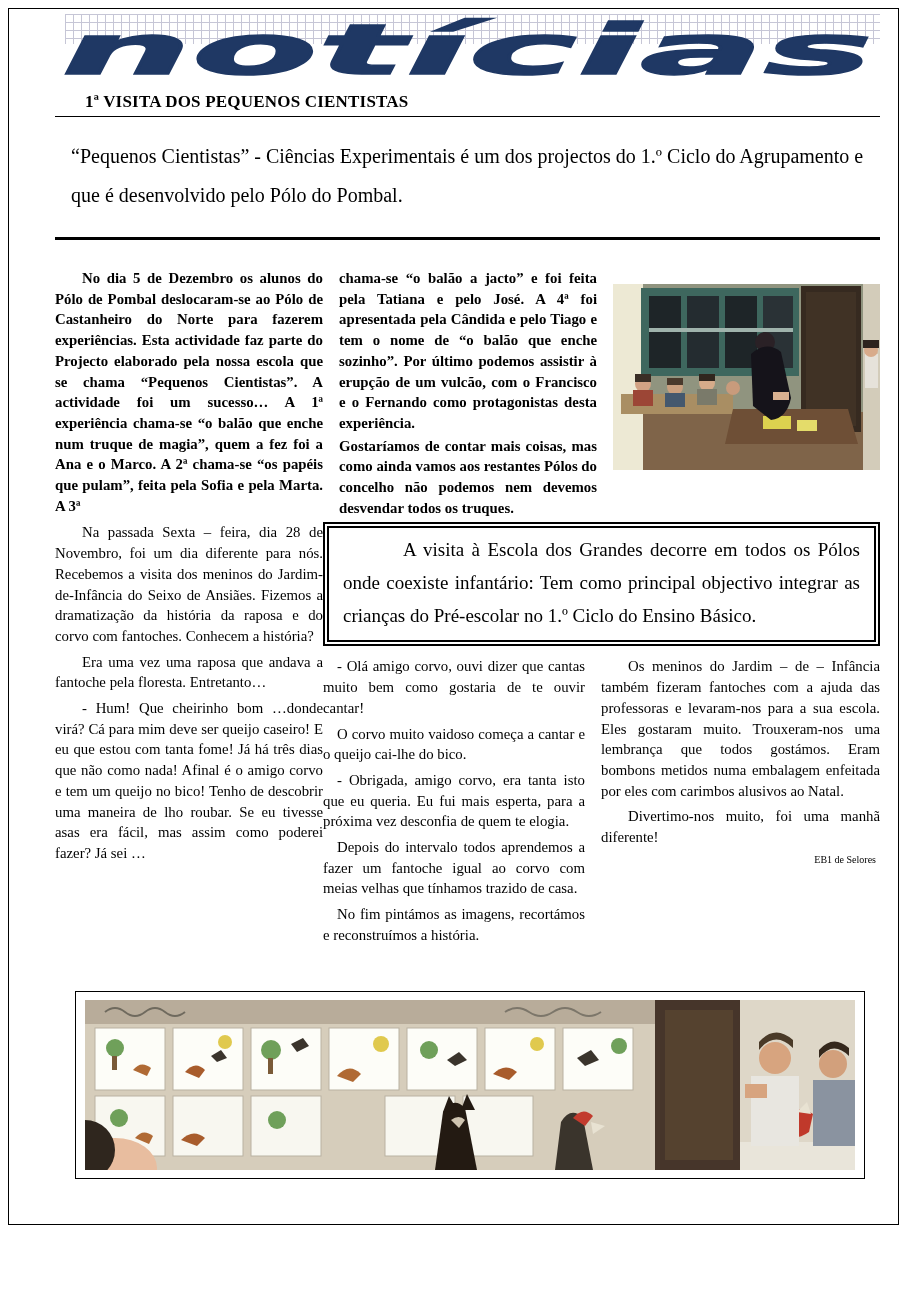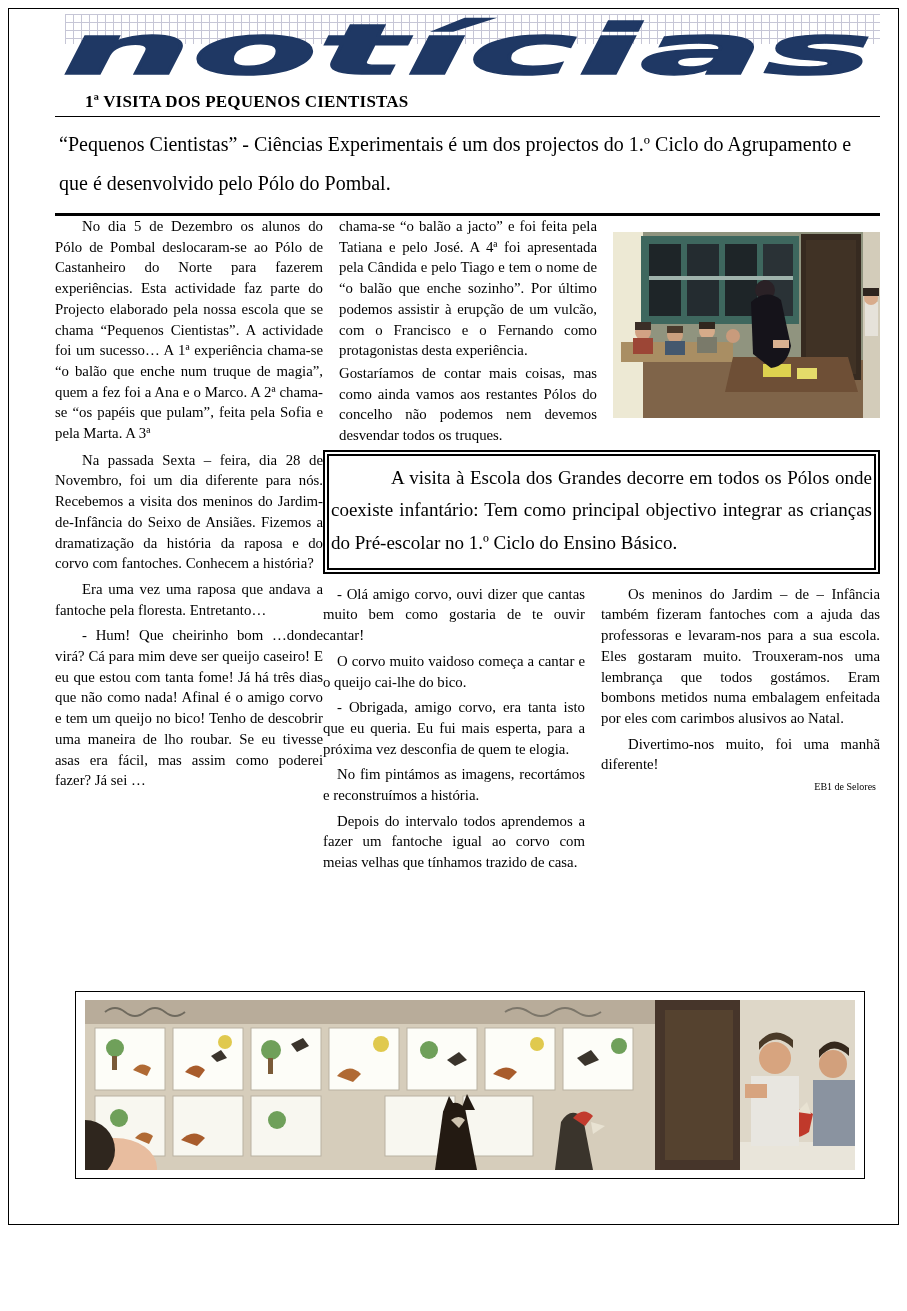--- a/index.html
+++ b/index.html
@@ -20,39 +20,39 @@
     background-size:8px 8px;
   }
   .masthead svg { position:relative; z-index:1; display:block; overflow:visible; }
 
   .title1, .title2 { font-weight:bold; font-size:17px; margin:8px 0 4px 30px; letter-spacing:0.2px; }
   .title2 { margin-top:12px; }
 
   .rule-thin  { border-top:1.6px solid #000; margin-top:4px; }
   .rule-thick { border-top:3px solid #000; }
 
-  .lead { font-size:20px; line-height:1.95; margin:0; padding:8px 2px 10px 4px; text-align:left; }
-
-  .cols1 { display:flex; gap:16px; margin-top:0; }
+  .lead { font-size:20px; line-height:1.95; margin:12px; padding:8px 2px 10px 4px; text-align:left; }
+
+  .cols1 { display:flex; gap:16px; margin-top:28px;font-weight:bold; }
   .col-a { width:268px; } .col-b { width:258px; } .col-c { flex:1; }
 
   .body { font-size:14.8px; line-height:1.4; text-align:justify; margin:0; }
   .cols1 .body { margin-bottom:2px; }
   .indent { text-indent:27px; }
   .indent-sm { text-indent:14px; }
 
   .photo1 { margin-top:16px; }
   .photo1 svg { display:block; width:100%; height:186px; }
 
   .sec2 { display:flex; margin-top:2px; }
   .sec2-left { width:268px; }
   .sec2-right { flex:1; }
   .sec2 .body { margin:0 0 5px; }
 
-  .infobox { border:6px double #000; padding:6px 2px 8px; margin-bottom:10px; background:#fff; }
+  .infobox { border:6px double #000; padding:6px 14px 8px; margin-bottom:10px; background:#fff; }
   .infobox p { font-size:19px; line-height:1.72; text-indent:60px; text-align:justify; margin:0; }
 
   .cols2 { display:flex; gap:16px; }
   .col-m { width:262px; } .col-r { flex:1; }
 
   .signature { text-align:right; font-size:10px; margin-top:6px; padding-right:4px; text-indent:0; }
 
   .photo2-frame {
     position:absolute; left:20px; bottom:40px; width:770px;
     border:1.6px solid #000; padding:8px 9px; background:#fff;
@@ -134,22 +134,22 @@
       </div>
       <div class="sec2-right">
         <div class="infobox">
           <p>A visita à Escola dos Grandes decorre em todos os Pólos onde coexiste infantário: Tem como principal objectivo integrar as crianças do Pré-escolar no 1.º Ciclo do Ensino Básico.</p>
         </div>
         <div class="cols2">
           <div class="col-m">
             <p class="body indent-sm">- Olá amigo corvo, ouvi dizer que cantas muito bem como gostaria de te ouvir cantar!</p>
             <p class="body indent-sm">O corvo muito vaidoso começa a cantar e o queijo cai-lhe do bico.</p>
             <p class="body indent-sm">- Obrigada, amigo corvo, era tanta isto que eu queria. Eu fui mais esperta, para a próxima vez desconfia de quem te elogia.</p>
+            <p class="body indent-sm">Depois do intervalo todos aprendemos a fazer um fantoche igual ao corvo com meias velhas que tínhamos trazido de casa.</p>
             <p class="body indent-sm">No fim pintámos as imagens, recortámos e reconstruímos a história.</p>
-            <p class="body indent-sm">Depois do intervalo todos aprendemos a fazer um fantoche igual ao corvo com meias velhas que tínhamos trazido de casa.</p>
           </div>
           <div class="col-r">
             <p class="body indent">Os meninos do Jardim – de – Infância também fizeram fantoches com a ajuda das professoras e levaram-nos para a sua escola. Eles gostaram muito. Trouxeram-nos uma lembrança que todos gostámos. Eram bombons metidos numa embalagem enfeitada por eles com carimbos alusivos ao Natal.</p>
             <p class="body indent">Divertimo-nos muito, foi uma manhã diferente!</p>
             <p class="body signature">EB1 de Selores</p>
           </div>
         </div>
       </div>
     </div>
 

